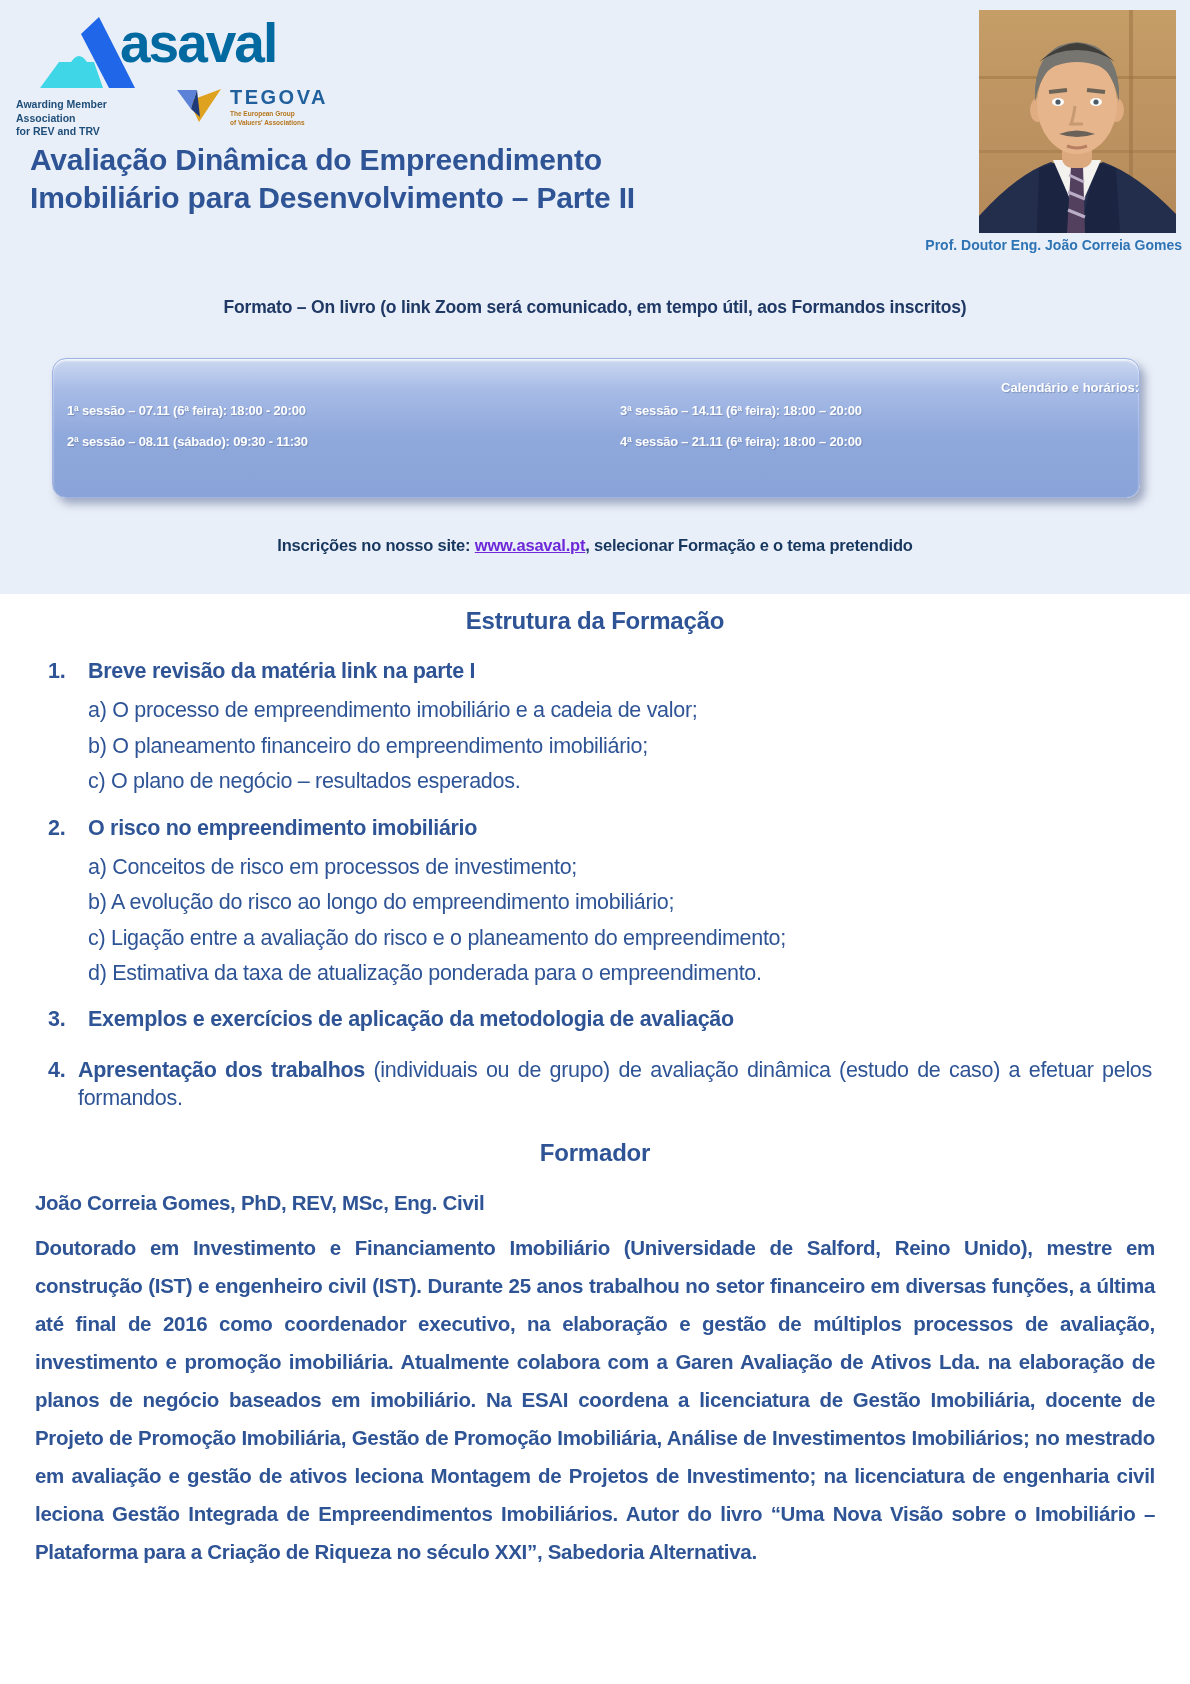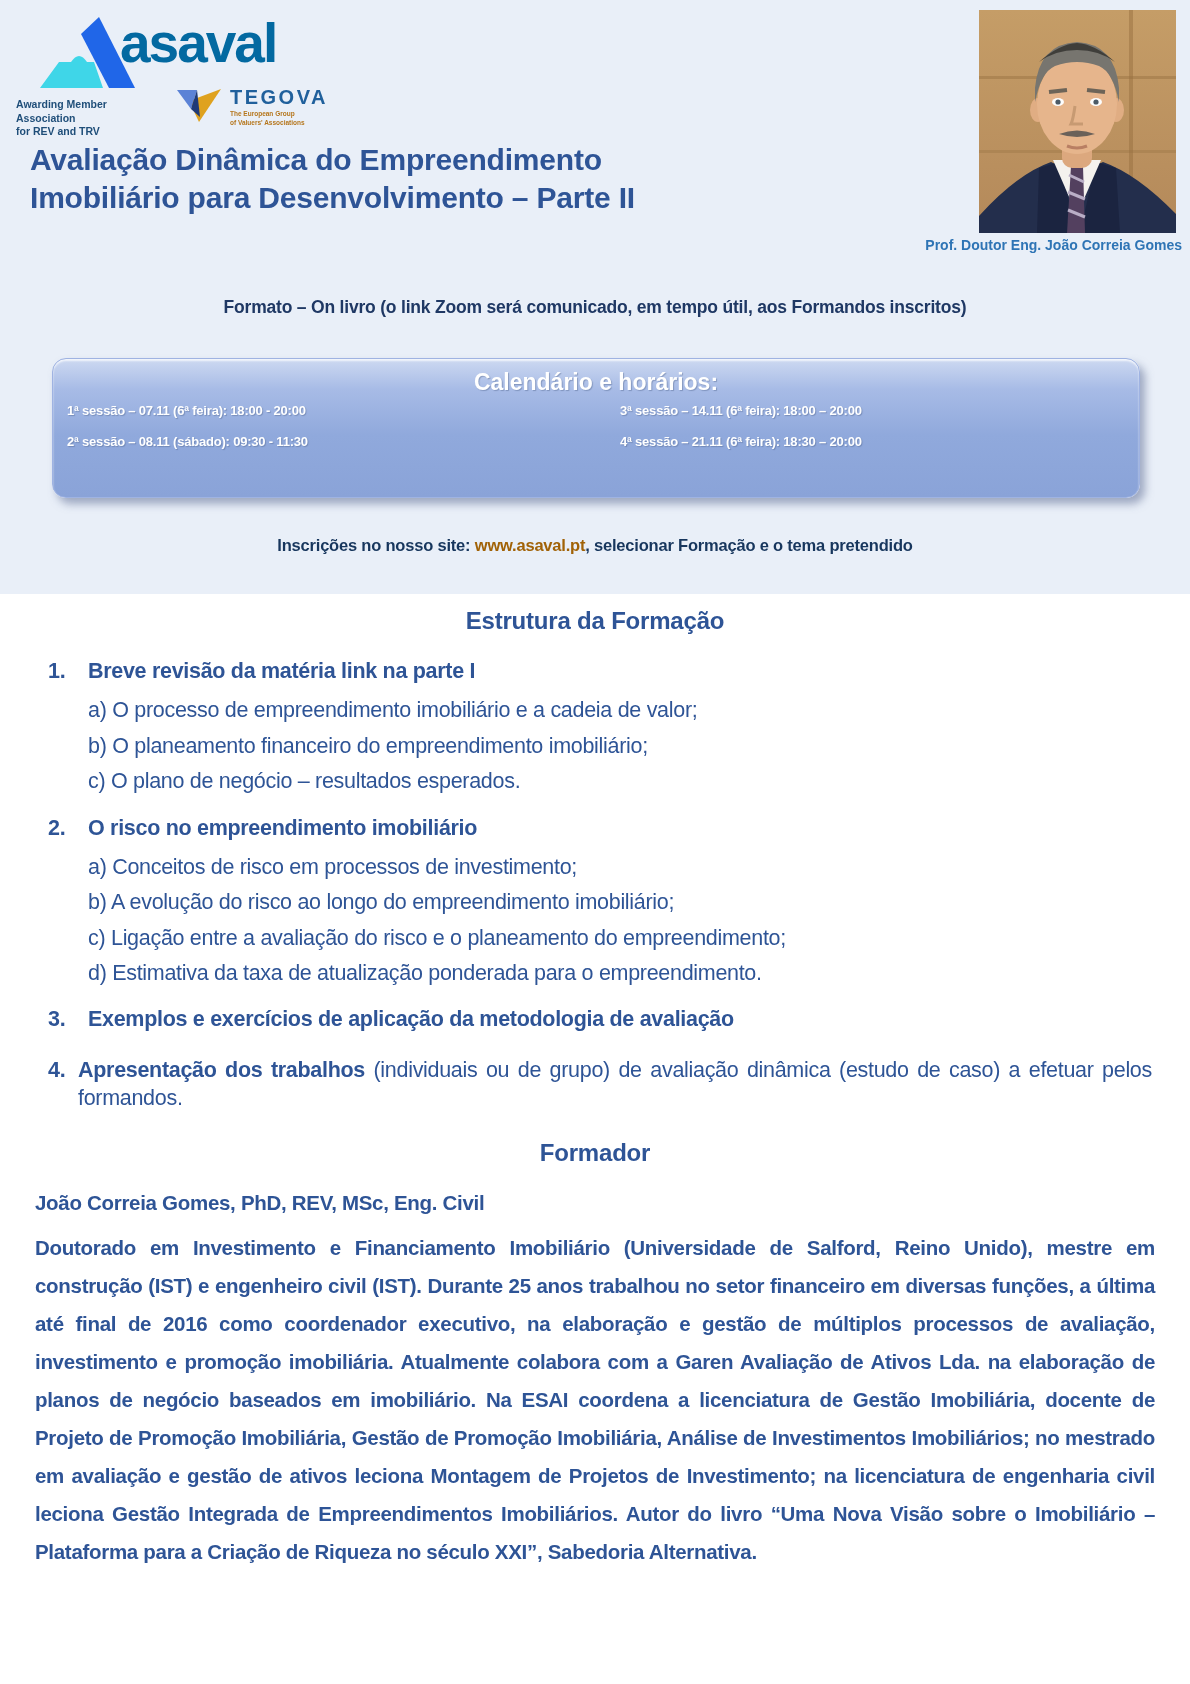--- a/index.html
+++ b/index.html
@@ -20,30 +20,30 @@
          color:#2e5496;line-height:1.28;letter-spacing:-0.2px;}
   .photo{position:absolute;left:979px;top:10px;width:197px;height:223px;}
   .caption{position:absolute;right:8px;top:237px;font-size:14px;font-weight:700;color:#2e74b5;}
   .format-line{position:absolute;left:0;top:297px;width:100%;text-align:center;
                font-size:17.5px;font-weight:700;color:#1f3864;letter-spacing:-0.2px;}
   
   .calbox{position:absolute;left:52px;top:358px;width:1086px;height:138px;border-radius:14px;
           background:linear-gradient(180deg,#cdd9f1 0%,#a7bbe6 22%,#90a9dc 55%,#8aa3d8 100%);
           border:1px solid #9fb3e2;
           box-shadow:5px 6px 8px rgba(96,112,150,0.55), inset 0 2px 2px rgba(255,255,255,0.75);}
-  .cal-head{position:absolute;left:0;top:10px;width:100%;text-align:center;font-size:23px;
+  .cal-head{position:absolute;left:0;top:21px;width:100%;text-align:right;font-size:13px;
             font-weight:700;color:#ffffff;text-shadow:1px 1px 1px rgba(70,90,130,0.4);}
   .cal-grid{position:absolute;left:14px;top:44px;right:14px;display:grid;
             grid-template-columns:1fr 1fr;row-gap:16px;}
   .cal-cell{font-size:13px;font-weight:700;color:#ffffff;letter-spacing:-0.2px;
             text-shadow:1px 1px 1px rgba(70,90,130,0.4);white-space:nowrap;}
   .cal-cell.right{padding-left:24px;}
   .enroll{position:absolute;left:0;top:536px;width:100%;text-align:center;font-size:16.5px;
           font-weight:700;color:#17365d;letter-spacing:-0.2px;}
-  .enroll a{color:#a16207;cursor:pointer;}
+  .enroll a{color:#6d28d9;text-decoration:underline;cursor:pointer;}
   
   .sec-heading{position:absolute;left:0;width:100%;text-align:center;font-size:24px;
                font-weight:700;color:#2e5496;letter-spacing:-0.2px;}
   .sec-heading.estrutura{top:607px;}
   .sec-heading.formador{top:1139px;}
   .list{position:absolute;left:48px;top:642px;width:1104px;color:#2e5496;
         font-size:21.5px;letter-spacing:-0.3px;line-height:1.32;}
   .item{font-weight:700;margin:15px 0 11px;padding-left:40px;text-indent:-40px;}
   .item .num{display:inline-block;width:40px;text-indent:0;}
   .item.item4{padding-left:30px;text-indent:-30px;text-align:justify;margin-top:22px;}
@@ -137,21 +137,21 @@
     <div class="caption">Prof. Doutor Eng. João Correia Gomes</div>
 
     <div class="format-line">Formato – On livro (o link Zoom será comunicado, em tempo útil, aos Formandos inscritos)</div>
 
     <div class="calbox">
       <div class="cal-head">Calendário e horários:</div>
       <div class="cal-grid">
         <div class="cal-cell">1ª sessão – 07.11 (6ª feira): 18:00 - 20:00</div>
         <div class="cal-cell right">3ª sessão – 14.11 (6ª feira): 18:00 – 20:00</div>
         <div class="cal-cell">2ª sessão – 08.11 (sábado): 09:30 - 11:30</div>
-        <div class="cal-cell right">4ª sessão – 21.11 (6ª feira): 18:30 – 20:00</div>
+        <div class="cal-cell right">4ª sessão – 21.11 (6ª feira): 18:00 – 20:00</div>
       </div>
     </div>
 
     <div class="enroll">
       <span>Inscrições no nosso site: </span><a>www.asaval.pt</a><span>, selecionar Formação e o tema pretendido</span>
     </div>
   </div>
 
   <div class="sec-heading estrutura">Estrutura da Formação</div>
 

